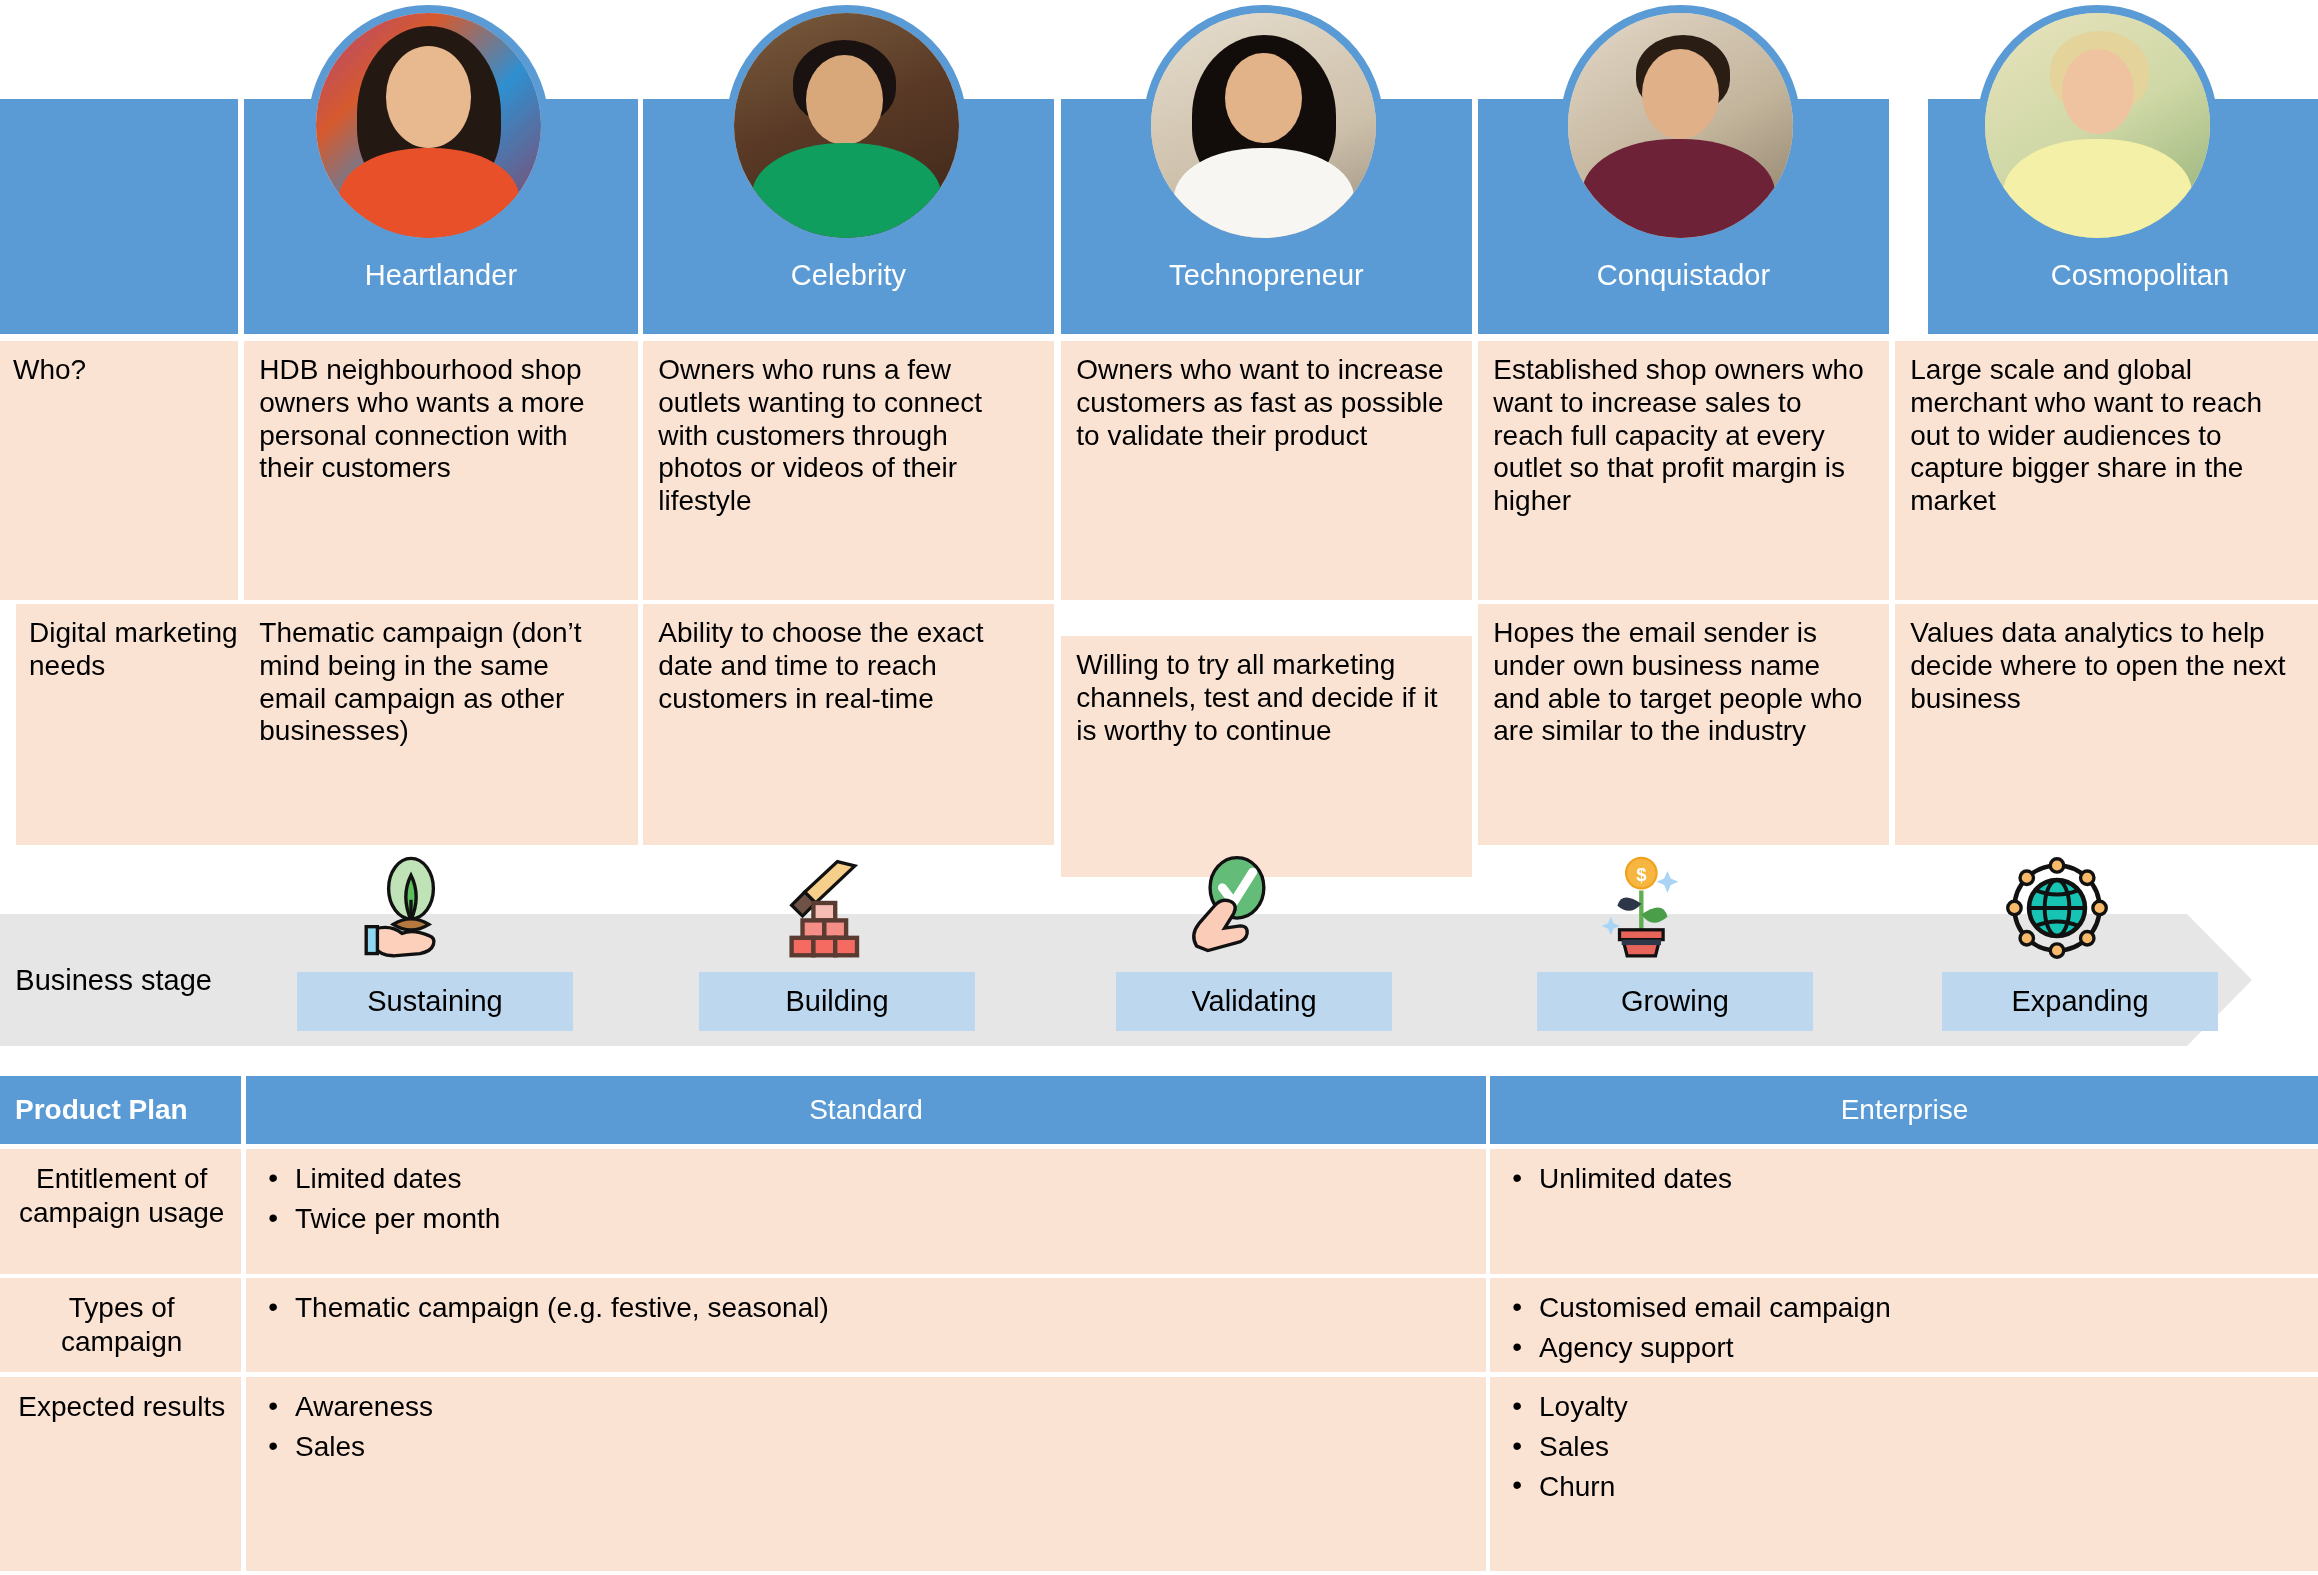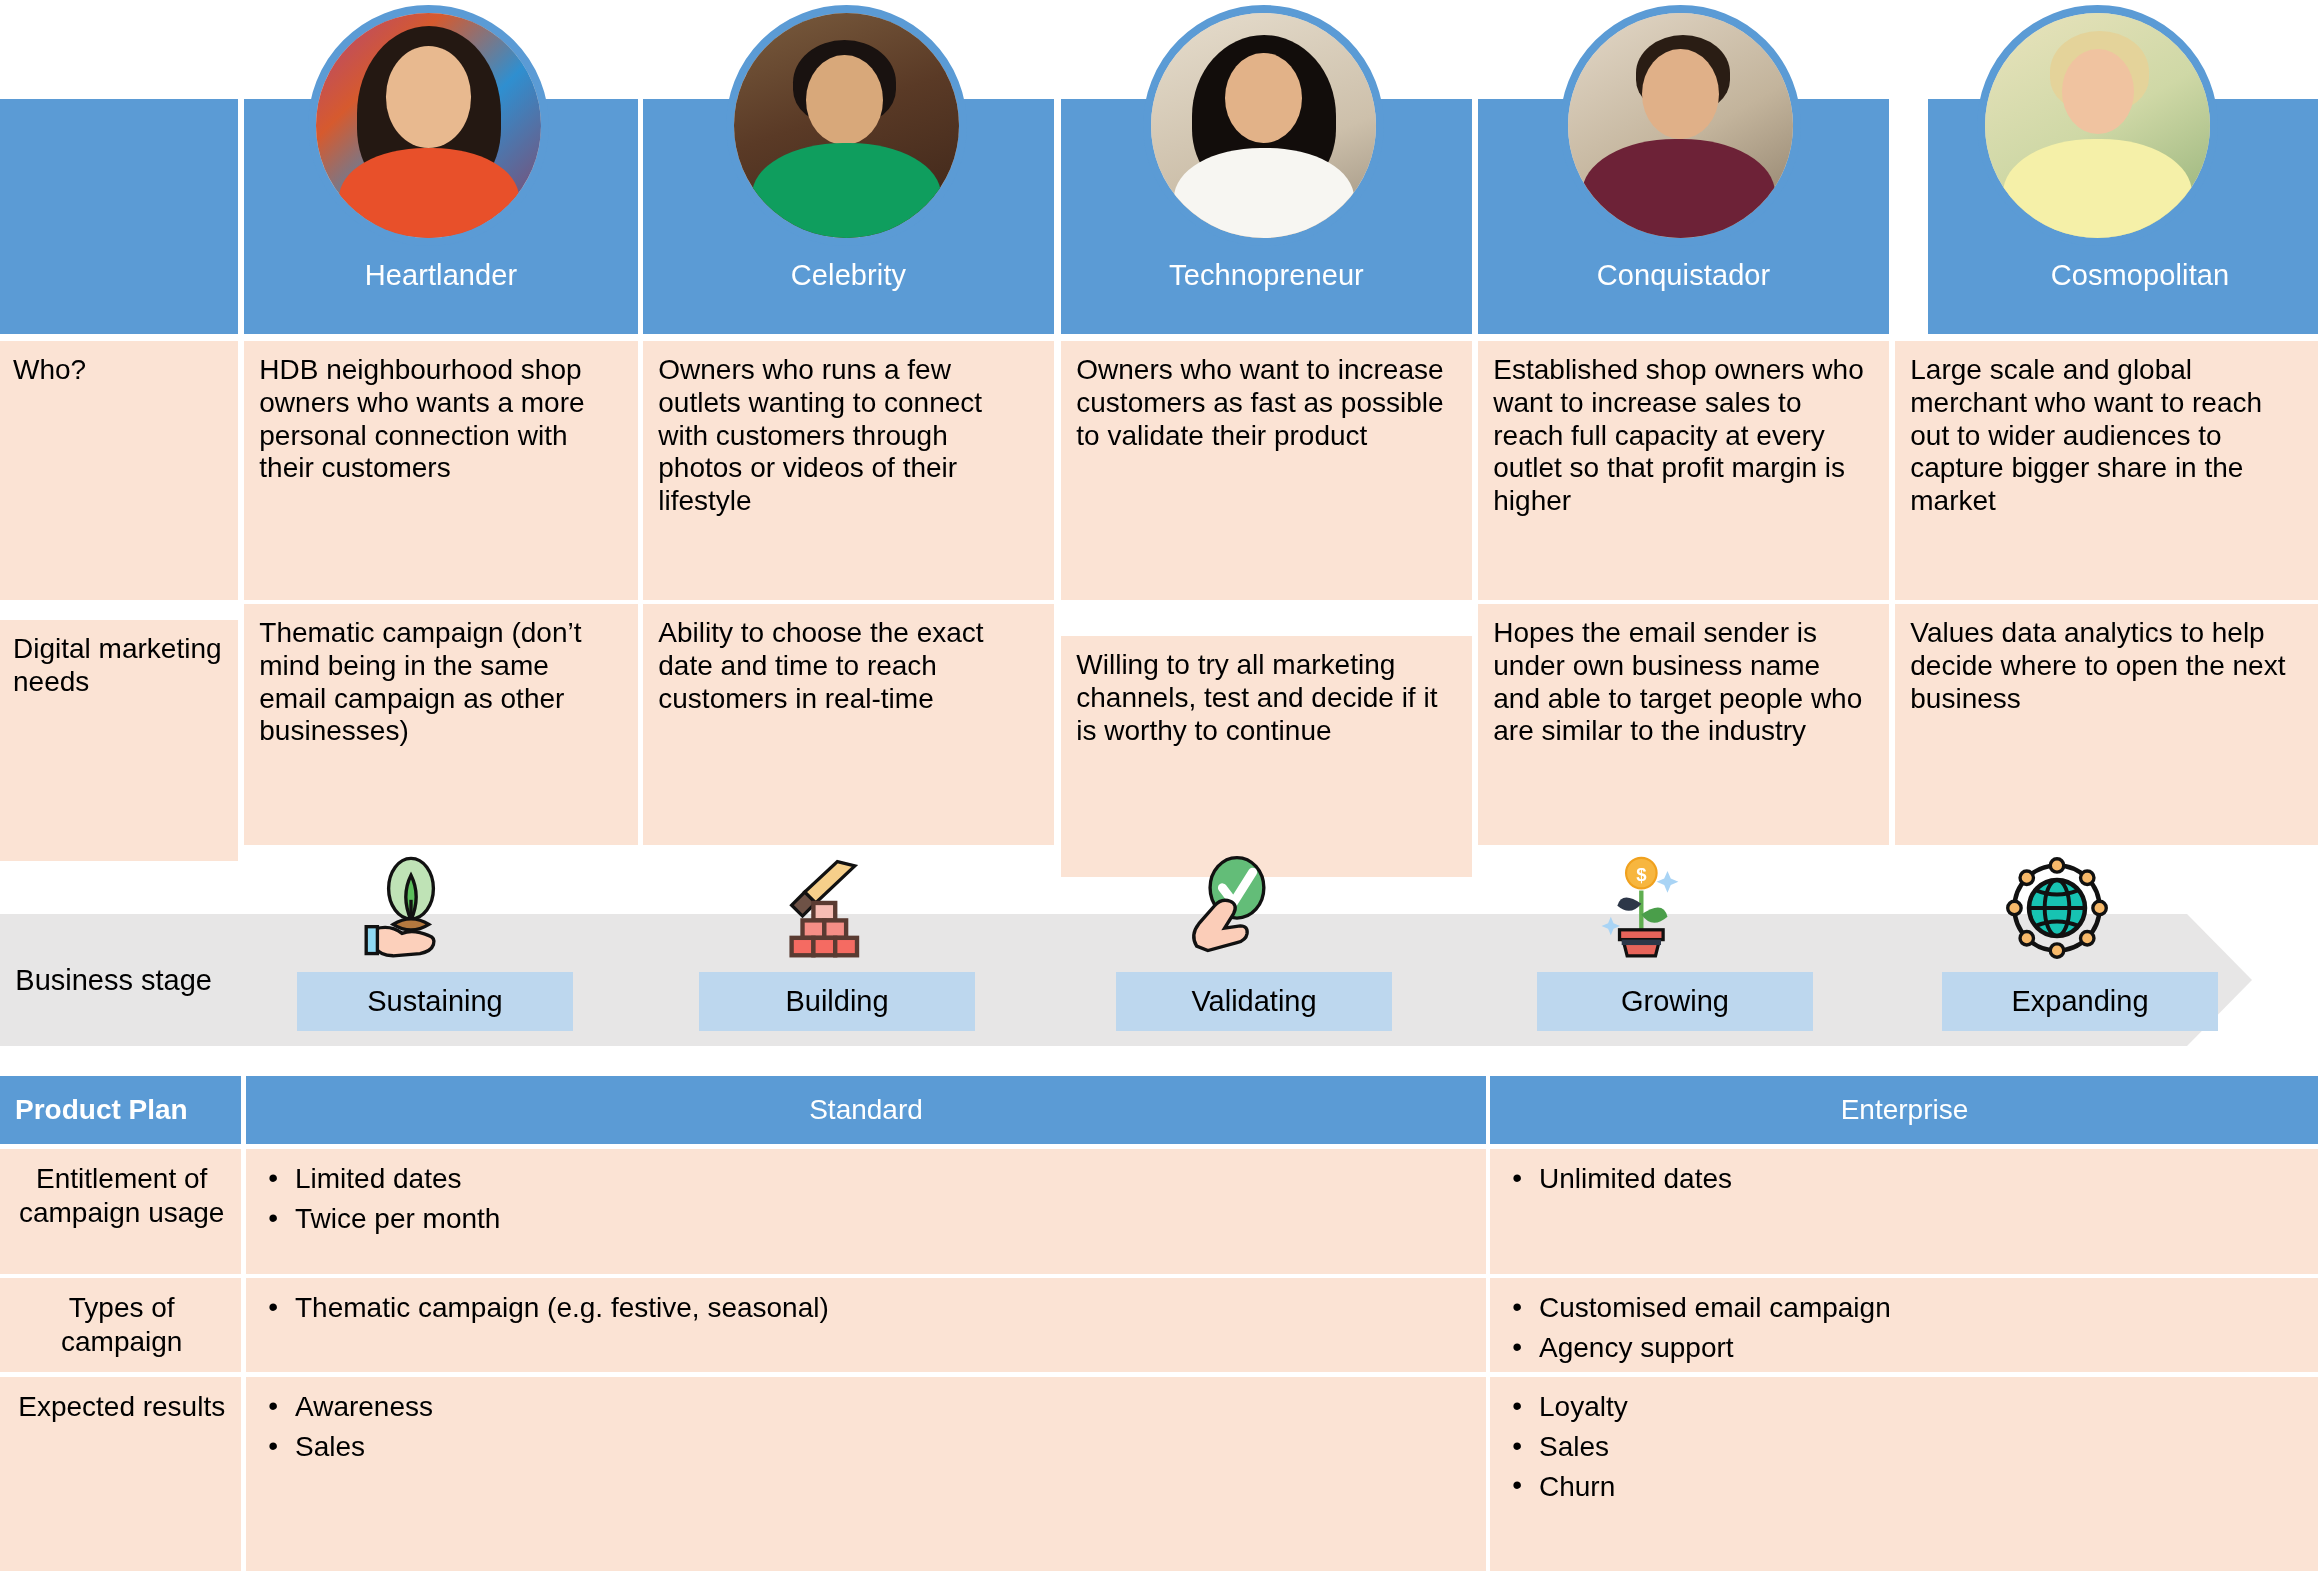--- a/index.html
+++ b/index.html
@@ -160,21 +160,21 @@
 
 <div class="abs cell-label" style="left:0;top:341px;width:238px;height:259px;">
   <span>Who?</span>
 </div>
 <div class="abs cell" style="left:244px;top:341px;width:394px;height:259px;">HDB neighbourhood shop owners who wants a more personal connection with their customers</div>
 <div class="abs cell" style="left:643px;top:341px;width:411px;height:259px;">Owners who runs a few outlets wanting to connect with customers through photos or videos of their lifestyle</div>
 <div class="abs cell" style="left:1061px;top:341px;width:411px;height:259px;">Owners who want to increase customers as fast as possible to validate their product</div>
 <div class="abs cell" style="left:1478px;top:341px;width:411px;height:259px;">Established shop owners who want to increase sales to reach full capacity at every outlet so that profit margin is higher</div>
 <div class="abs cell" style="left:1895px;top:341px;width:424px;height:259px;">Large scale and global merchant who want to reach out to wider audiences to capture bigger share in the market</div>
 
-<div class="abs cell-label" style="left:0;top:604px;width:238px;height:241px;margin-top:16px;">
+<div class="abs cell-label" style="left:16px;top:604px;width:238px;height:241px;">
   <span>Digital marketing needs</span>
 </div>
 <div class="abs cell" style="left:244px;top:604px;width:394px;height:241px;">Thematic campaign (don’t mind being in the same email campaign as other businesses)</div>
 <div class="abs cell" style="left:643px;top:604px;width:411px;height:241px;">Ability to choose the exact date and time to reach customers in real-time</div>
 <div class="abs cell" style="left:1061px;top:604px;width:411px;height:241px;margin-top:32px;">Willing to try all marketing channels, test and decide if it is worthy to continue</div>
 <div class="abs cell" style="left:1478px;top:604px;width:411px;height:241px;">Hopes the email sender is under own business name and able to target people who are similar to the industry</div>
 <div class="abs cell" style="left:1895px;top:604px;width:424px;height:241px;">Values data analytics to help decide where to open the next business</div>
 
 <div class="abs stage-band" style="left:0;top:914px;width:2187px;height:132px;"></div>
 <div class="stage-arrow" style="left:2187px;top:914px;"></div>

